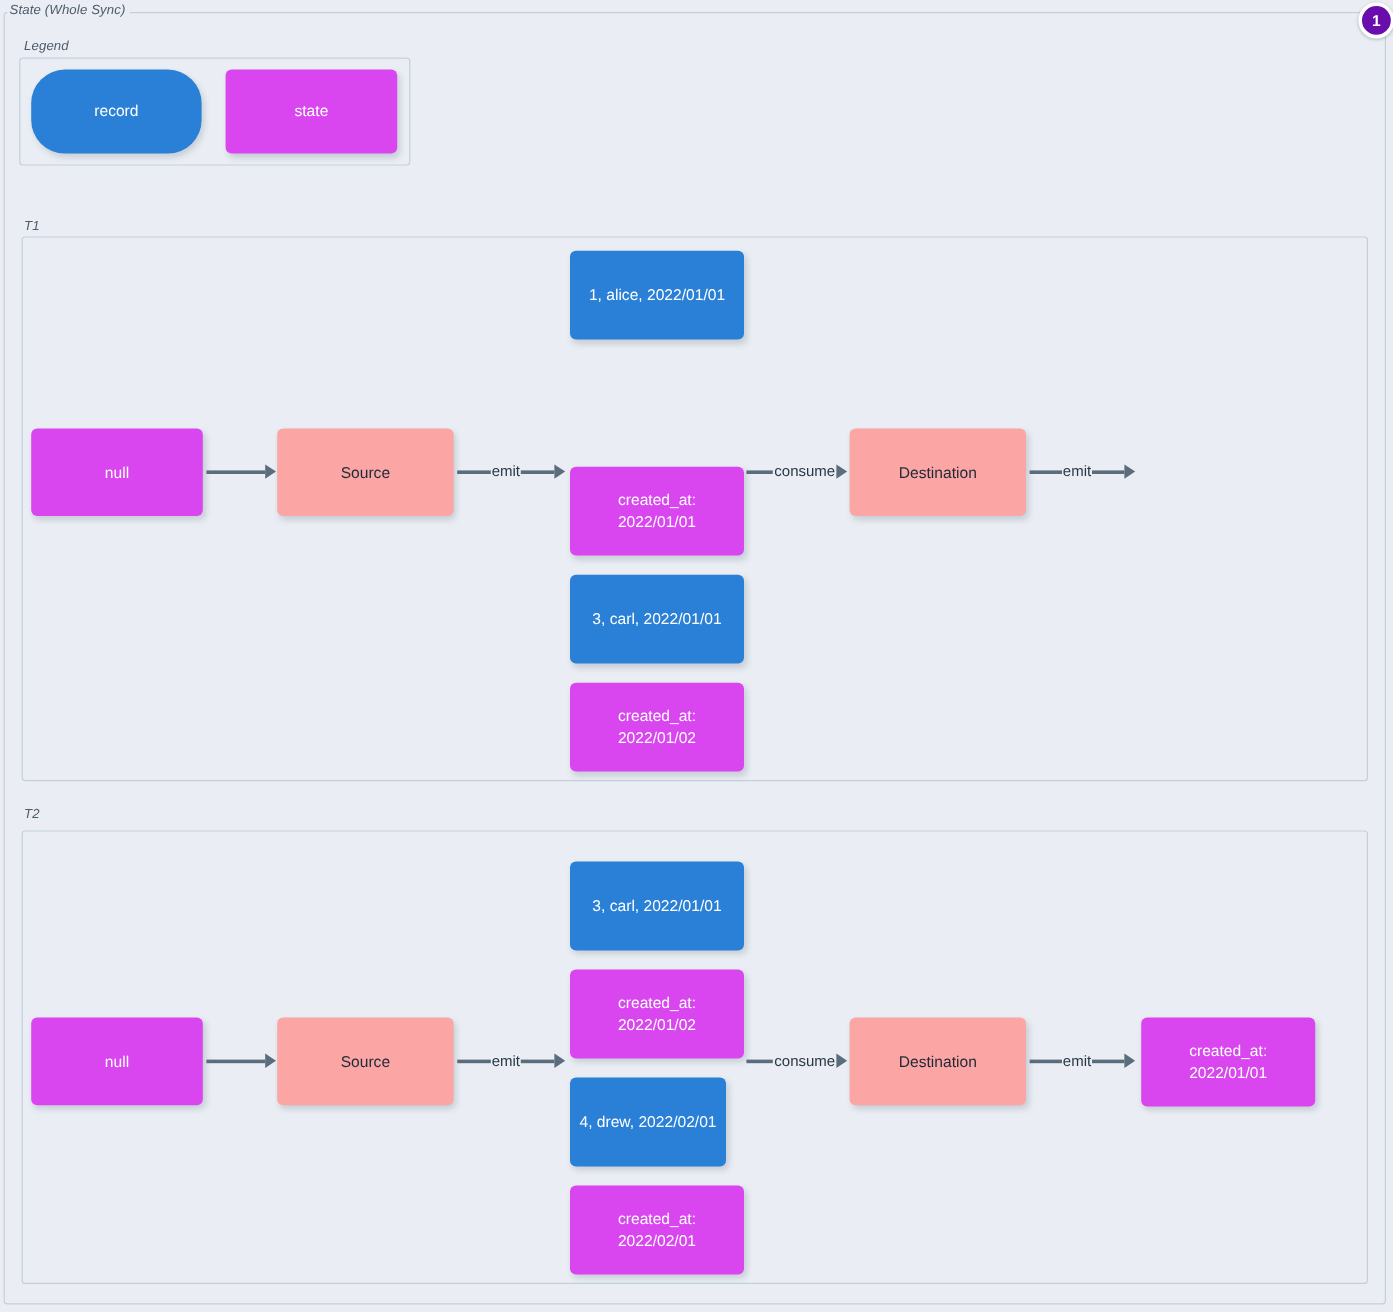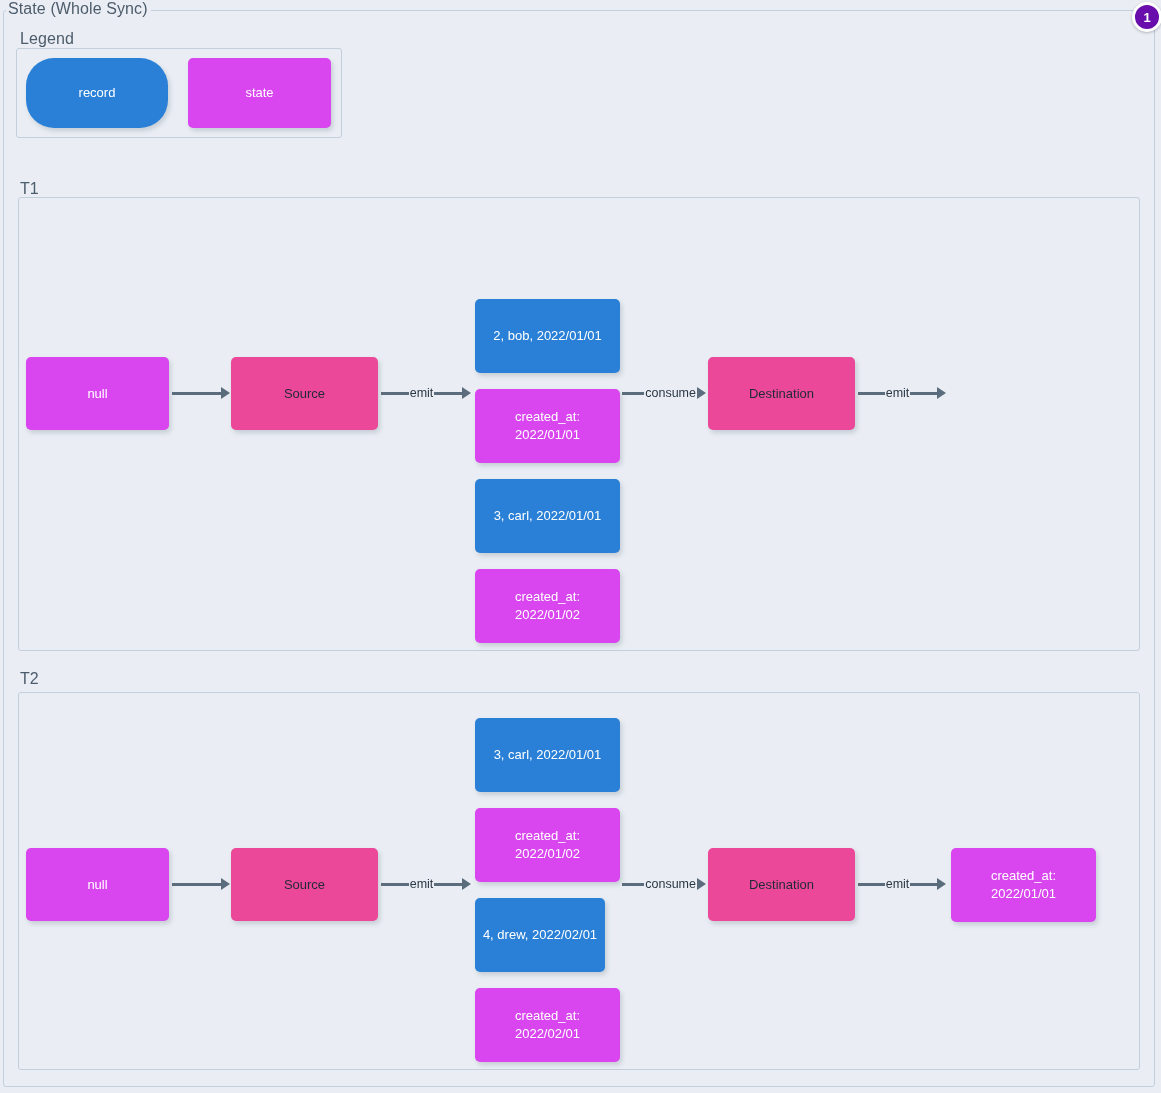--- a/index.html
+++ b/index.html
@@ -19,27 +19,28 @@
   
   .frame {
     position: absolute;
     border: 1px solid #c3d0dc;
     border-radius: 3px;
     background: transparent;
     box-sizing: border-box;
   }
   .frame-label {
     position: absolute;
-    font-size: 16px;
+    font-size: 11px;
     color: #4d5c6b;
     line-height: 14px;
     letter-spacing: .1px;
     background: #eaeef4;
     padding: 0 3px 0 2px;
     white-space: nowrap;
+    font-style: italic;
   }
 
   
   #outer-frame  { left: 3px;  top: 10px;  width: 1152px; height: 1077px; }
   #outer-label  { left: 6px;  top: 2px; }
 
   #legend-frame { left: 16px; top: 48px;  width: 326px;  height: 90px; }
   #legend-label { left: 18px; top: 32px; }
 
   #t1-frame     { left: 18px; top: 197px; width: 1122px; height: 454px; }
@@ -57,21 +58,21 @@
     justify-content: center;
     text-align: center;
     border-radius: 5px;
     font-size: 13px;
     line-height: 18px;
     box-shadow: 2px 3px 5px rgba(40,55,75,0.18);
     white-space: pre-line;
   }
   .node.record { background: #2980d6; color: #ffffff; }
   .node.state  { background: #d946ef; color: #ffffff; }
-  .node.plain  { background: #ec4899; color: #1f2a36; }
+  .node.plain  { background: #fca5a5; color: #1f2a36; }
 
   
   #legend-record { left: 26px;  top: 58px;  width: 142px; height: 70px; border-radius: 28px; }
   #legend-state  { left: 188px; top: 58px;  width: 143px; height: 70px; }
 
   
   .arrow {
     position: absolute;
     height: 22px;
     display: flex;
@@ -144,21 +145,21 @@
 
   <div class="node plain" style="left:231px; top:357px; width:147px; height:73px;">Source</div>
 
   <div class="arrow" style="left:381px; top:382px; width:90px;">
     <span class="line"></span>
     <span class="lbl">emit</span>
     <span class="line"></span>
     <span class="head"></span>
   </div>
 
-  <div class="node record" style="left:475px; top:299px; width:145px; height:74px;">2, bob, 2022/01/01</div>
+  <div class="node record" style="left:475px; top:209px; width:145px; height:74px;">1, alice, 2022/01/01</div>
   <div class="node state" style="left:475px; top:389px; width:145px; height:74px;">created_at:
 2022/01/01</div>
   <div class="node record" style="left:475px; top:479px; width:145px; height:74px;">3, carl, 2022/01/01</div>
   <div class="node state" style="left:475px; top:569px; width:145px; height:74px;">created_at:
 2022/01/02</div>
 
   <div class="arrow" style="left:622px; top:382px; width:84px;">
     <span class="line"></span>
     <span class="lbl">consume</span>
     <span class="head"></span>

